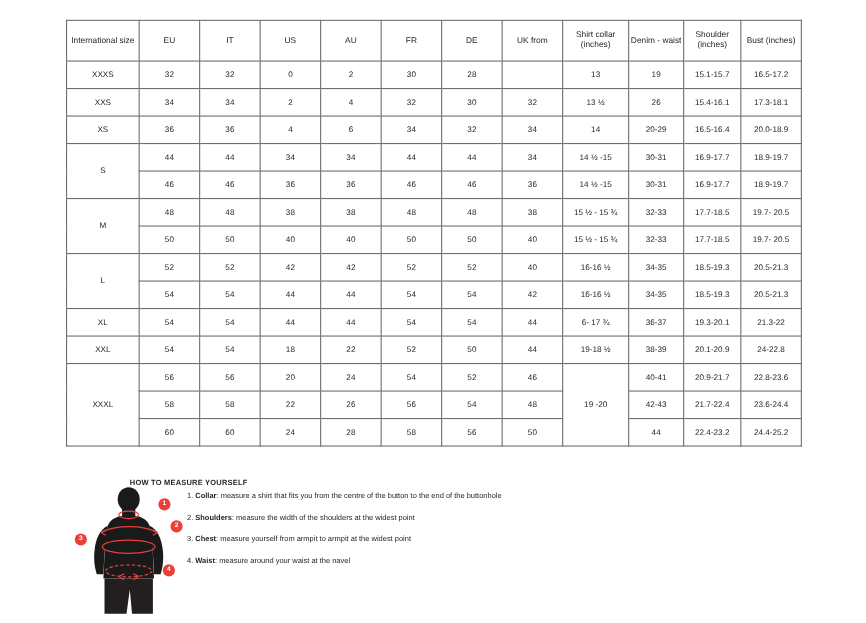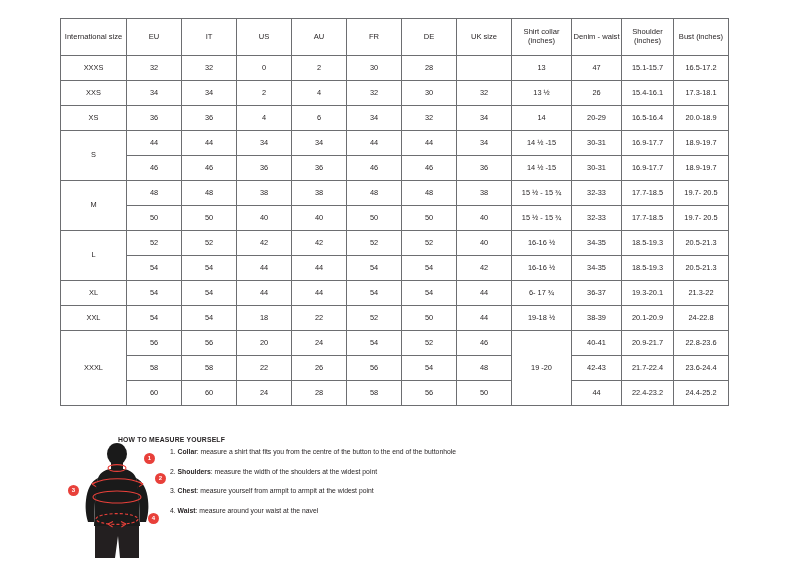--- a/index.html
+++ b/index.html
@@ -123,39 +123,39 @@
     </colgroup>
     <thead>
       <tr>
         <th>International size</th>
         <th>EU</th>
         <th>IT</th>
         <th>US</th>
         <th>AU</th>
         <th>FR</th>
         <th>DE</th>
-        <th>UK size</th>
+        <th>UK from</th>
         <th>Shirt collar (inches)</th>
         <th>Denim - waist</th>
         <th>Shoulder (inches)</th>
         <th>Bust (inches)</th>
       </tr>
     </thead>
     <tbody>
         <tr>
           <td rowspan="1">XXXS</td>
           <td>32</td>
           <td>32</td>
           <td>0</td>
           <td>2</td>
           <td>30</td>
           <td>28</td>
           <td></td>
           <td>13</td>
-          <td>47</td>
+          <td>19</td>
           <td>15.1-15.7</td>
           <td>16.5-17.2</td>
         </tr>
         <tr>
           <td rowspan="1">XXS</td>
           <td>34</td>
           <td>34</td>
           <td>2</td>
           <td>4</td>
           <td>32</td>

